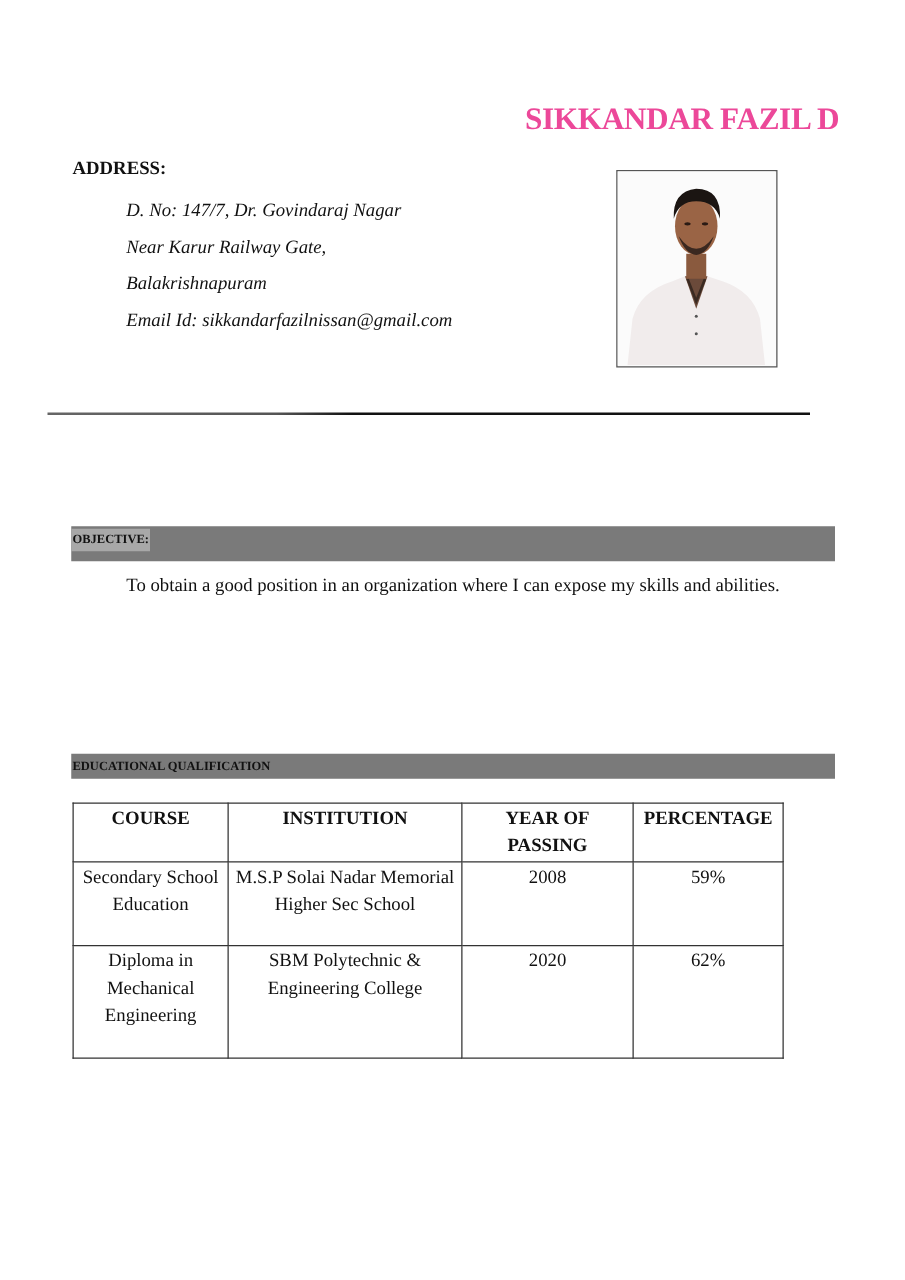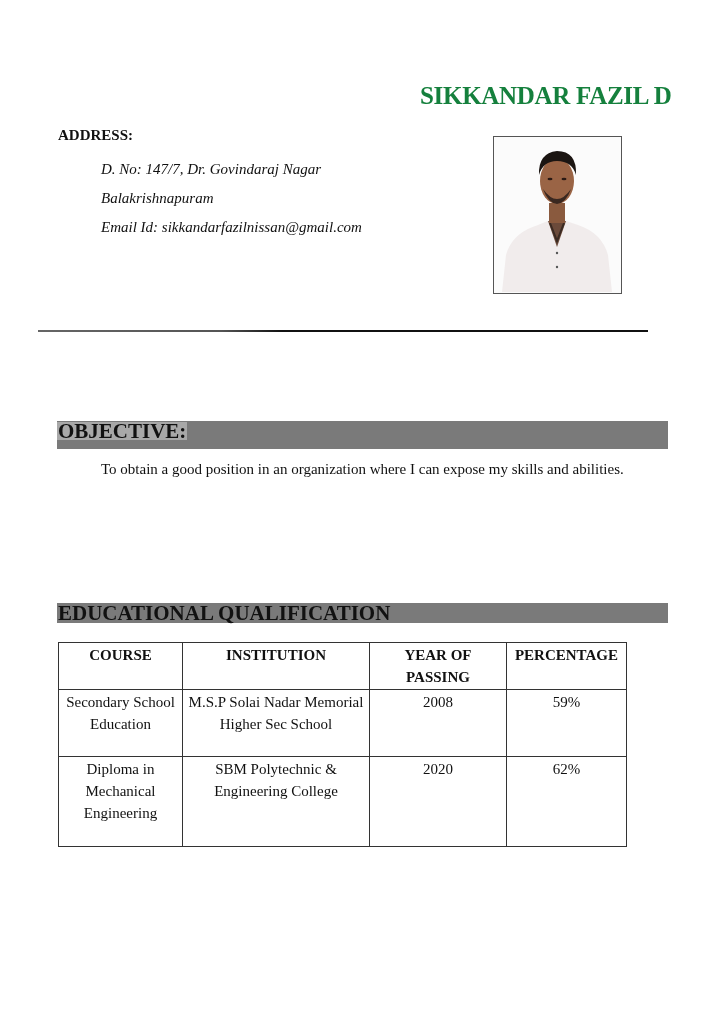--- a/index.html
+++ b/index.html
@@ -4,21 +4,21 @@
   <style>
     html, body { margin: 0; padding: 0; background: #ffffff; }
     body {
       width: 724px; height: 1024px; position: relative; overflow: hidden;
       font-family: "Liberation Serif", "DejaVu Serif", serif;
       color: #111111;
     }
     .name {
       position: absolute; left: 420px; top: 82px;
       font-size: 25px; font-weight: bold; letter-spacing: -0.3px;
-      color: #15803d;
+      color: #ec4899;
     }
     .addr-label {
       position: absolute; left: 58px; top: 127px;
       font-size: 15px; font-weight: bold;
     }
     .addr-lines {
       position: absolute; left: 101px; top: 155px;
       font-size: 15px; line-height: 29.2px;
     }
     .addr-lines div { white-space: nowrap; font-style: italic; }
@@ -29,21 +29,21 @@
     }
     .rule {
       position: absolute; left: 38px; top: 330px; width: 610px; height: 2px;
       background: linear-gradient(to right, #666 0%, #555 30%, #111 40%, #111 100%);
     }
     .section-bar {
       position: absolute; left: 57px; width: 611px; background: #7a7a7a;
     }
     .section-bar .label {
       display: inline-block; background: #a8a8a8; font-weight: bold;
-      font-size: 21px; padding: 0 1px; color: #111; text-align: right;
+      font-size: 10px; padding: 0 1px; color: #111; text-align: right;
     }
     .obj-bar { top: 421px; height: 28px; }
     .obj-bar .label { margin-top: 1px; line-height: 18px; }
     .edu-bar { top: 603px; height: 20px; }
     .edu-bar .label { background: transparent; line-height: 20px; }
     .objective {
       position: absolute; left: 58px; top: 455px; width: 600px;
       font-size: 15px; line-height: 29px; text-indent: 43px;
     }
     table.edu {
@@ -62,20 +62,21 @@
     table.edu tr.r2 td { height: 87px; }
   </style>
 </head>
 <body>
 
 <div class="name">SIKKANDAR FAZIL D</div>
 
 <div class="addr-label">ADDRESS:</div>
 <div class="addr-lines">
   <div>D. No: 147/7, Dr. Govindaraj Nagar</div>
+  <div>Near Karur Railway Gate,</div>
   <div>Balakrishnapuram</div>
   <div>Email Id: sikkandarfazilnissan@gmail.com</div>
 </div>
 
 <div class="photo">
   <svg width="126" height="155" viewBox="0 0 126 155">
     <rect x="0" y="0" width="126" height="155" fill="#fbfbfb"></rect>
 
     <path d="M8 155 L12 118 Q18 96 44 88 L54 84 L72 84 L84 88 Q108 96 114 118 L118 155 Z" fill="#f1ecec"></path>
 

